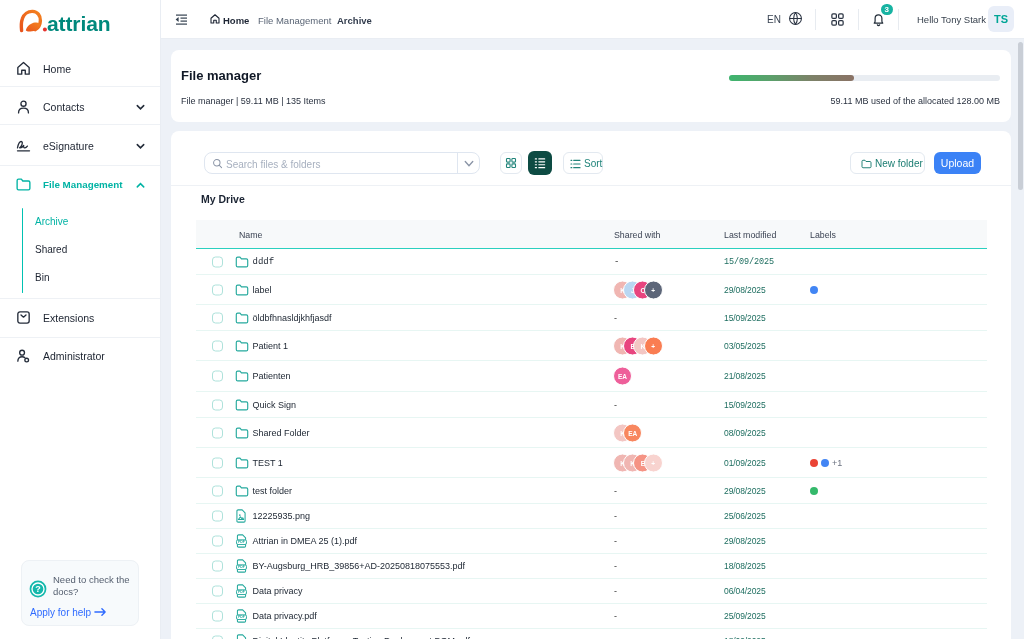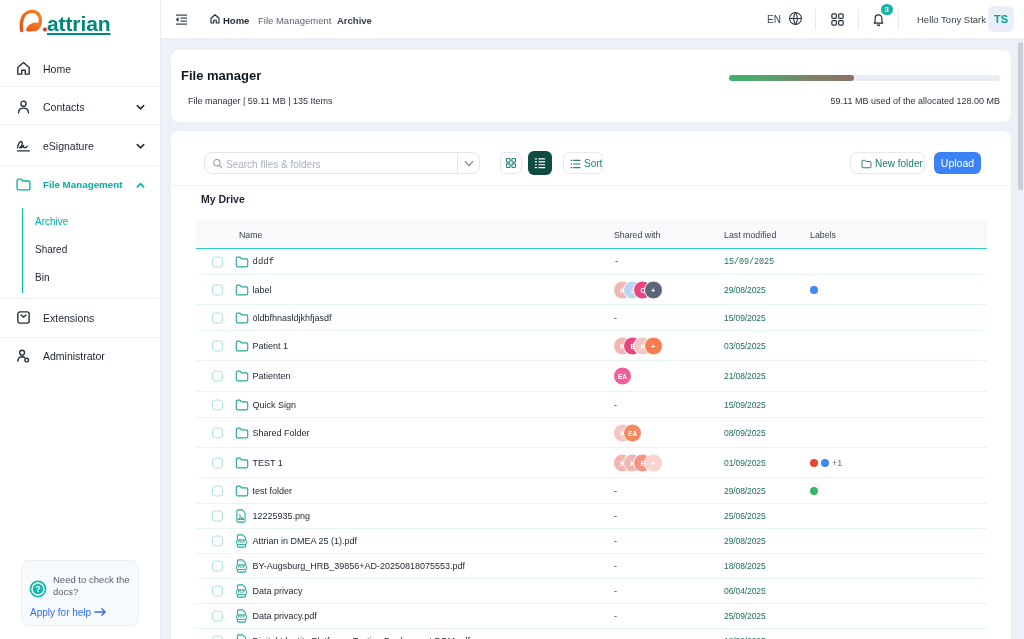--- a/index.html
+++ b/index.html
@@ -46,21 +46,21 @@
     <defs>
         <linearGradient id="lg1" x1="0" y1="1" x2="1" y2="0">
           <stop offset="0" stop-color="#e8531c"></stop>
           <stop offset="1" stop-color="#f4821f"></stop>
         </linearGradient>
       </defs>
     <path d="M2.6 23.6 C2.2 20.0 2.2 15.0 3.4 11.6 C4.8 7.2 9.0 4.2 13.6 4.4 C18.4 4.6 21.6 8.6 21.4 13.6 C21.2 17.6 19.4 21.0 16.4 22.6" fill="none" stroke="url(#lg1)" stroke-width="3.4" stroke-linecap="round"></path>
     <path d="M6.8 23.4 C7.8 19.2 11.6 16.1 16.0 15.5 C18.9 15.1 21.2 16.2 21.0 18.0 C20.7 20.6 18.2 23.2 14.8 24.1 C11.8 24.9 8.6 24.7 6.8 23.4 Z" fill="url(#lg1)"></path>
     <circle cx="25.9" cy="22.4" r="2" fill="#e5322d"></circle>
   </svg>
-  <div class="abs" style="left:47px; top:12.5px; font-size:21px; line-height:21px; font-weight:bold; color:#00887c; letter-spacing:-0.1px;text-decoration:underline;">attrian</div>
+  <div class="abs" style="left:47px; top:12.5px; font-size:21px; line-height:21px; font-weight:bold; color:#00887c; letter-spacing:-0.1px;">attrian</div>
 
   <div class="sep" style="top:86px;"></div>
   <div class="sep" style="top:124px;"></div>
   <div class="sep" style="top:165px;"></div>
   <div class="sep" style="top:298px;"></div>
   <div class="sep" style="top:337px;"></div>
 
   <div class="navitem" style="top:59px;">
     <svg class="ic" viewBox="0 0 24 24" fill="none" stroke="#242c3a" stroke-width="1.9" stroke-linejoin="round">
         <path d="M4 10.5 L12 3.5 L20 10.5 V20 H14.5 V14.5 H9.5 V20 H4 Z"></path>
@@ -167,21 +167,21 @@
       <path d="M12 3 C7.6 3 4.6 6.2 4.6 10.4 V16 C4.6 18 3.8 19.6 2.6 20.8 H21.4 C20.2 19.6 19.4 18 19.4 16 V10.4 C19.4 6.2 16.4 3 12 3 Z"></path>
       <path d="M9.5 24.5 C10 25.6 10.9 26.3 12 26.3 C13.1 26.3 14 25.6 14.5 24.5"></path>
     </svg>
   <div class="abs" style="left:720px; top:3.5px; width:11.5px; height:11.5px; background:#17b3a2; border-radius:50%; color:#fff; font-size:8px; font-weight:bold; display:flex; align-items:center; justify-content:center;">3</div>
     <div class="abs" style="left:736.5px; top:9px; width:1px; height:21px; background:#e7ebf0;"></div>
   <div class="abs" style="left:756px; top:14px; font-size:9.5px; color:#39434f;">Hello Tony Stark</div>
   <div class="abs" style="left:827px; top:6px; width:26px; height:26px; background:#e9eef8; border-radius:6px; color:#00a596; font-size:11px; font-weight:bold; display:flex; align-items:center; justify-content:center;">TS</div>
 </div>
 <div id="card1">
   <div class="abs" style="left:10px; top:18px; font-size:13px; font-weight:bold; color:#101826;">File manager</div>
-  <div class="abs" style="left:10px; top:46px; font-size:9px; color:#2a3240;margin-left:7px;">File manager | 59.11 MB | 135 Items</div>
+  <div class="abs" style="left:10px; top:46px; font-size:9px; color:#2a3240;">File manager | 59.11 MB | 135 Items</div>
   <div class="abs" style="left:558px; top:25px; width:271px; height:6px; background:#e9edf2; border-radius:3px;">
     <div style="width:125px; height:6px; border-radius:3px; background:linear-gradient(90deg,#3eb56e,#5ba06b,#7d8168,#8a7265);"></div>
   </div>
   <div class="abs" style="left:0; top:46px; width:829px; font-size:9px; color:#2a3240; text-align:right;">59.11 MB used of the allocated 128.00 MB</div>
 </div>
 <div id="card2">
 
   <div id="search">
     <svg class="abs" style="left:7px; top:5px;" width="11" height="11" viewBox="0 0 24 24" fill="none" stroke="#8a94a6" stroke-width="2.2" stroke-linecap="round">
         <circle cx="10.5" cy="10.5" r="7"></circle>

